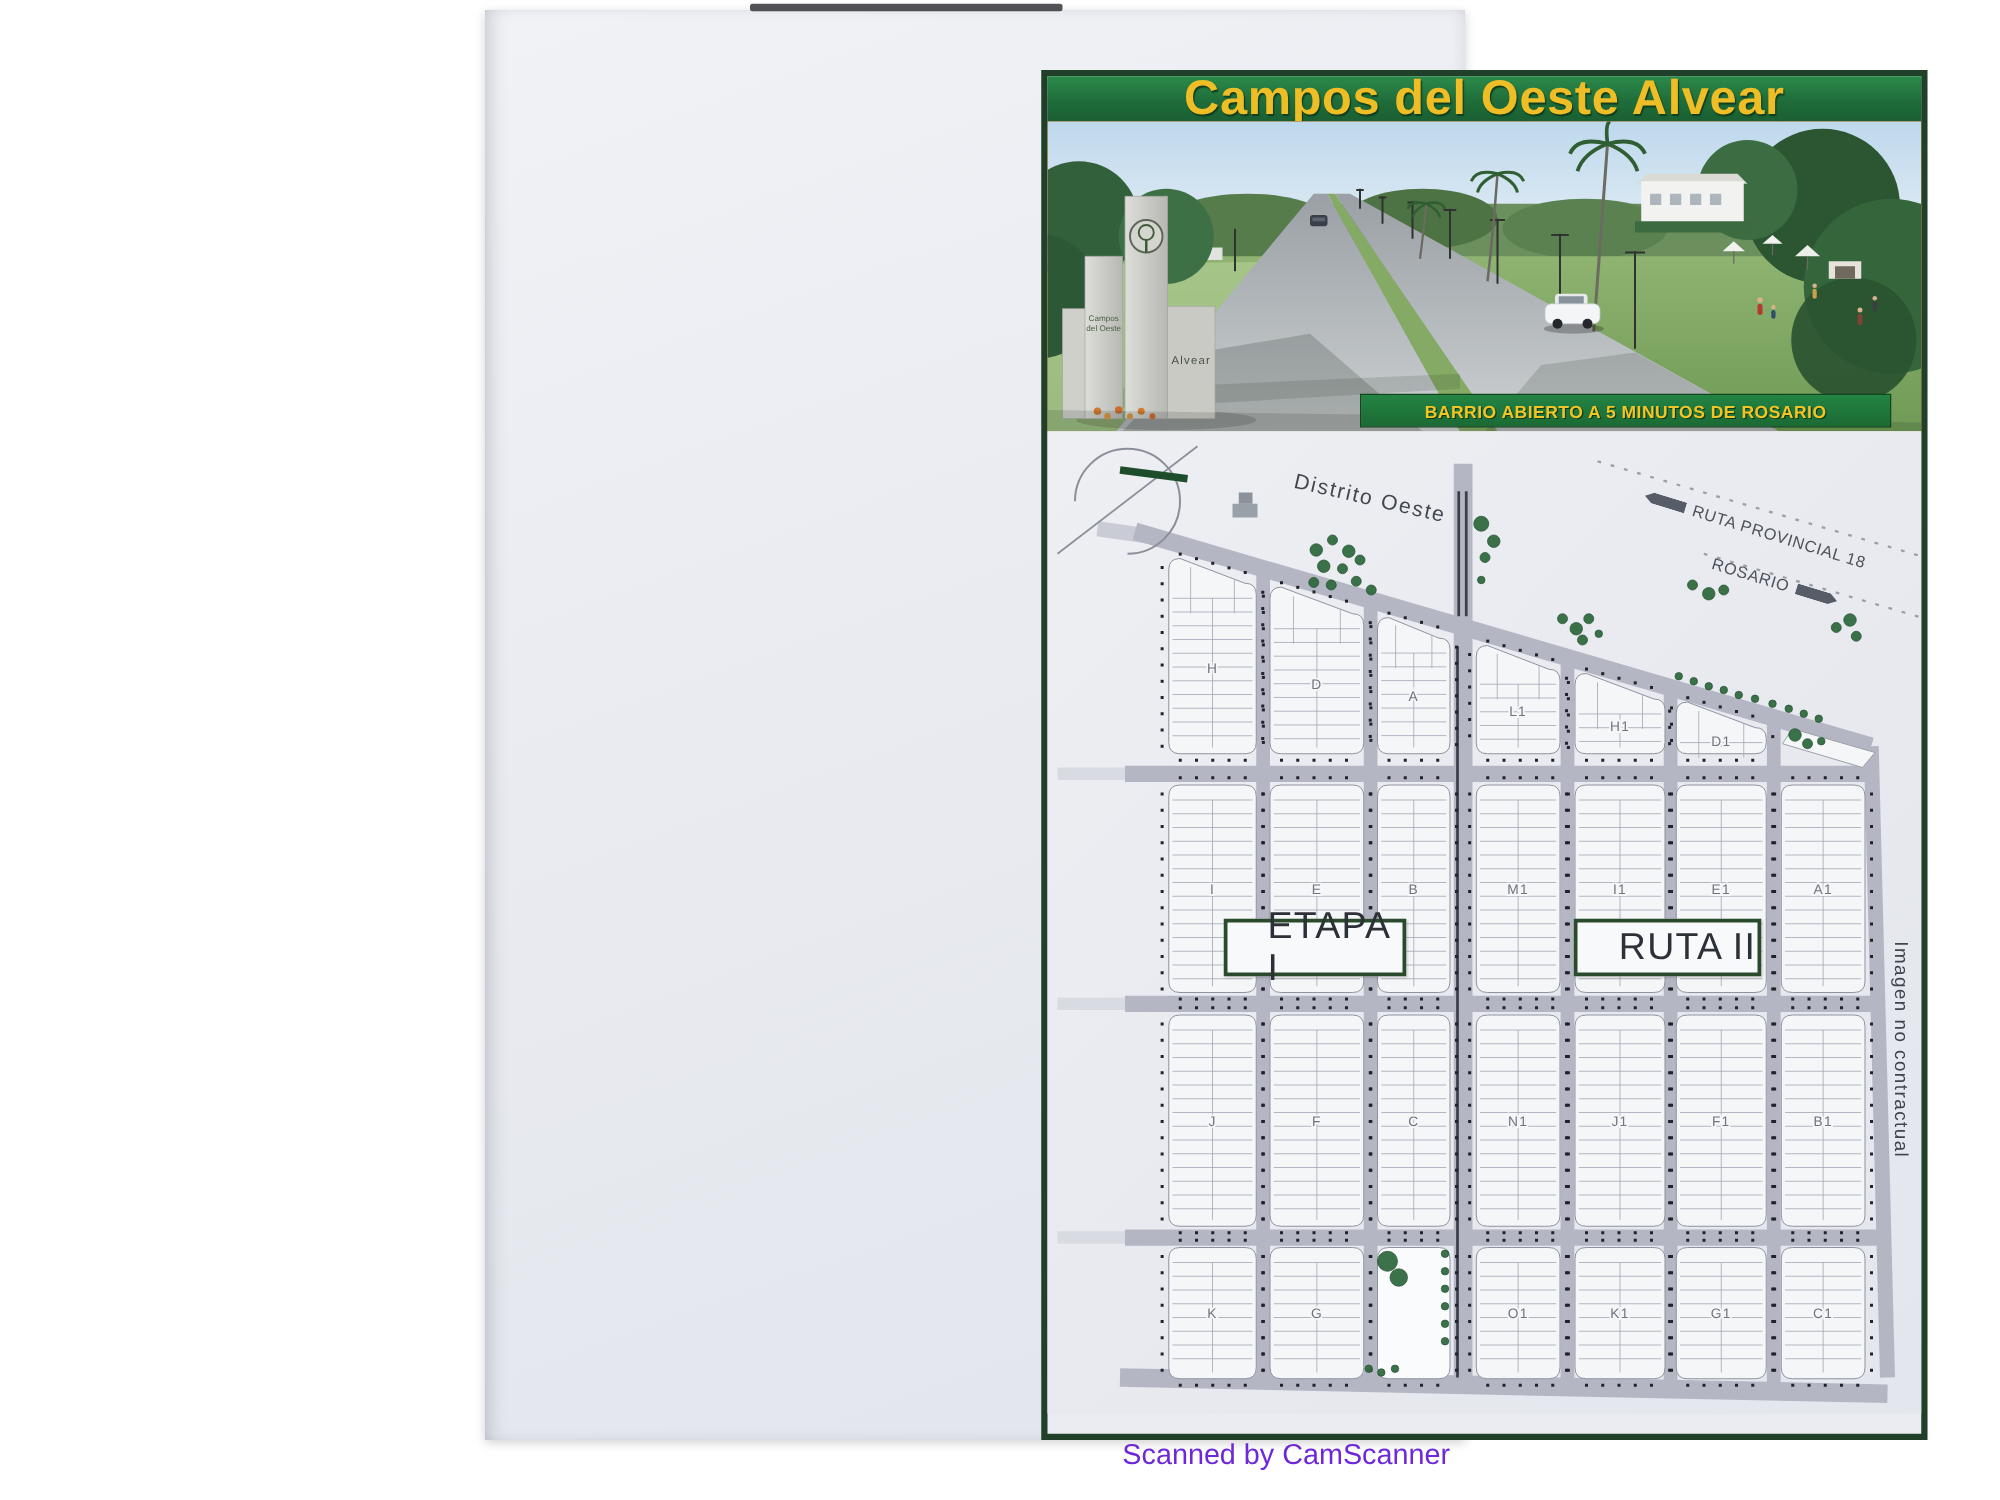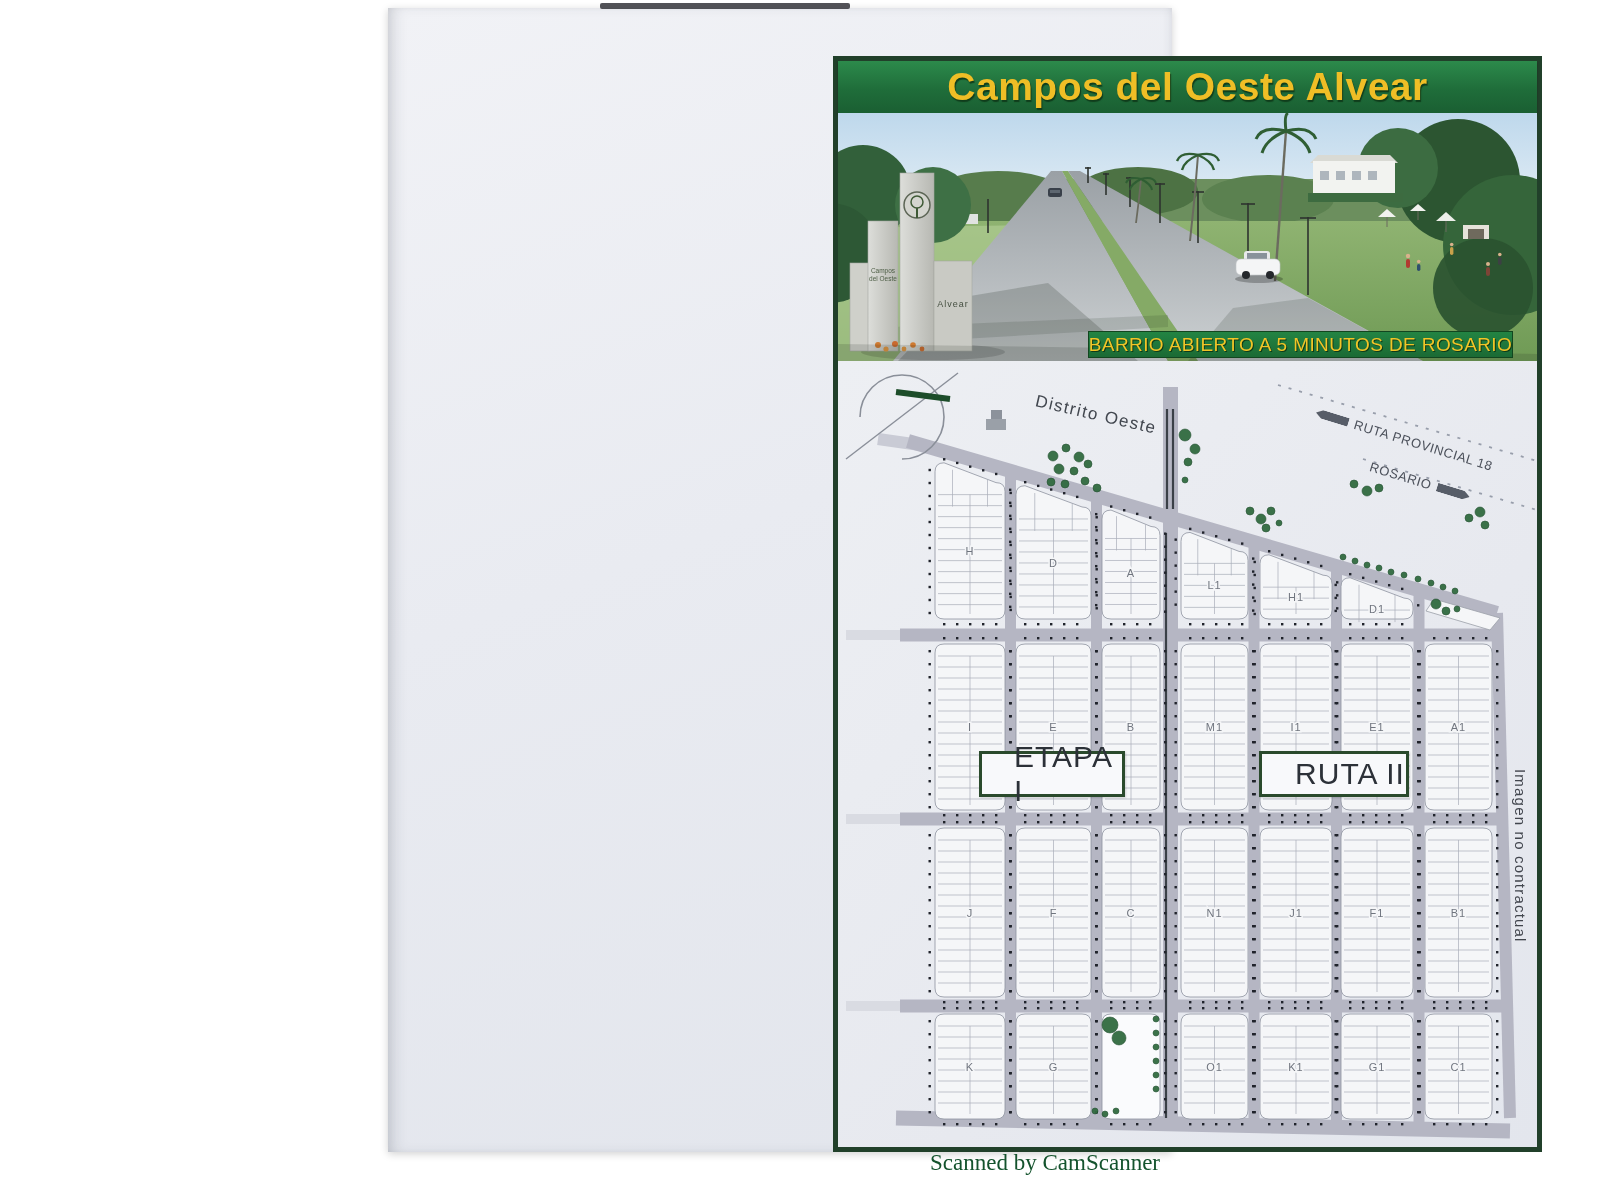--- a/index.html
+++ b/index.html
@@ -12,49 +12,49 @@
     position:absolute;left:388px;top:8px;width:784px;height:1144px;
     background:linear-gradient(160deg,#f1f2f6 0%,#e9ebf1 45%,#e2e5ec 100%);
     box-shadow:inset 10px 0 18px -10px rgba(40,45,60,.30), inset -6px 0 12px -8px rgba(40,45,60,.18), 0 2px 8px rgba(0,0,0,.18);
   }
   .scan-artifact{
     position:absolute;left:600px;top:3px;width:250px;height:6px;
     background:#34343a;opacity:.85;border-radius:2px;
   }
   .scan-credit{
     position:absolute;top:1150px;right:440px;
-    font-family:Liberation Serif, serif;font-size:23px;color:#14532d;
+    font-family:Liberation Sans, sans-serif;font-size:23px;color:#6d28d9;
   }
   
   .flyer{
     position:absolute;left:445px;top:48px;width:699px;height:1086px;
     border:5px solid #21402a;background:#eaecf1;
   }
   .banner{
-    position:relative;height:52px;
+    position:relative;height:36px;
     background:linear-gradient(180deg,#2c8a4b 0%,#1f6d3a 55%,#1a5f32 100%);
     display:flex;align-items:center;justify-content:center;
     box-shadow:0 2px 2px rgba(0,0,0,.25);
   }
   .banner .title{
     font-size:39px;font-weight:bold;color:#efbe26;letter-spacing:.5px;
     text-shadow:1px 2px 1px #103d1c;
   }
   .photo{
     position:relative;height:248px;background:#a16207;overflow:hidden;
   }
   .photo svg{position:absolute;left:0;top:0;}
   .tagline{
     position:absolute;left:250px;top:218px;width:425px;height:27px;
     background:linear-gradient(180deg,#238443 0%,#1b6a34 100%);
     border:1px solid #12461f;box-sizing:border-box;
     display:flex;align-items:center;justify-content:center;
   }
   .tagline span{
-    font-size:19px;font-weight:normal;color:#f2c527;letter-spacing:.4px;
+    font-size:14px;font-weight:bold;color:#f2c527;letter-spacing:.4px;
     text-shadow:1px 1px 0 #0e3a18;white-space:nowrap;
   }
   
   .map{
     position:relative;height:786px;
     background:linear-gradient(135deg,#edeff3 0%,#e7e9ef 60%,#e3e6ed 100%);
   }
   .map svg.canvas{position:absolute;left:0;top:0;}
   .overlay-label{position:absolute;color:#454a53;white-space:nowrap;}
   .district{left:196px;top:44px;font-size:17px;letter-spacing:1.5px;transform:rotate(13deg);color:#42474f;}

